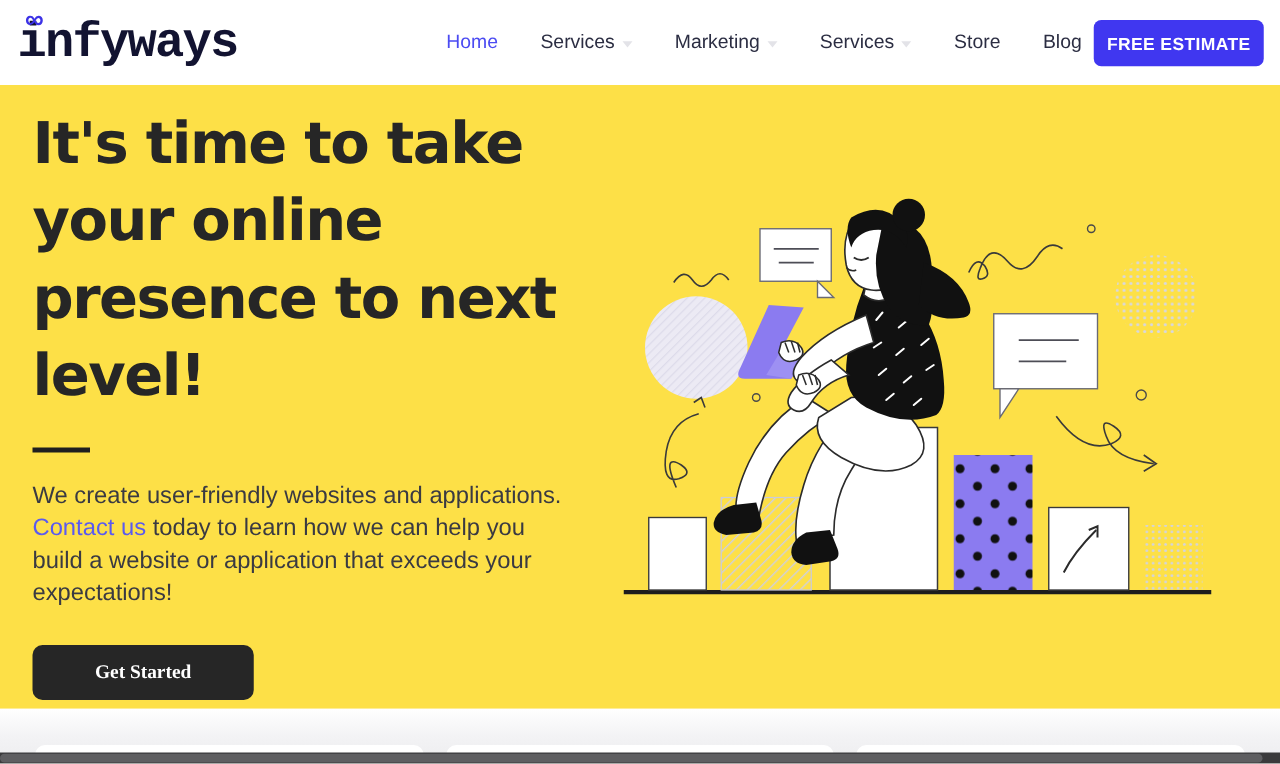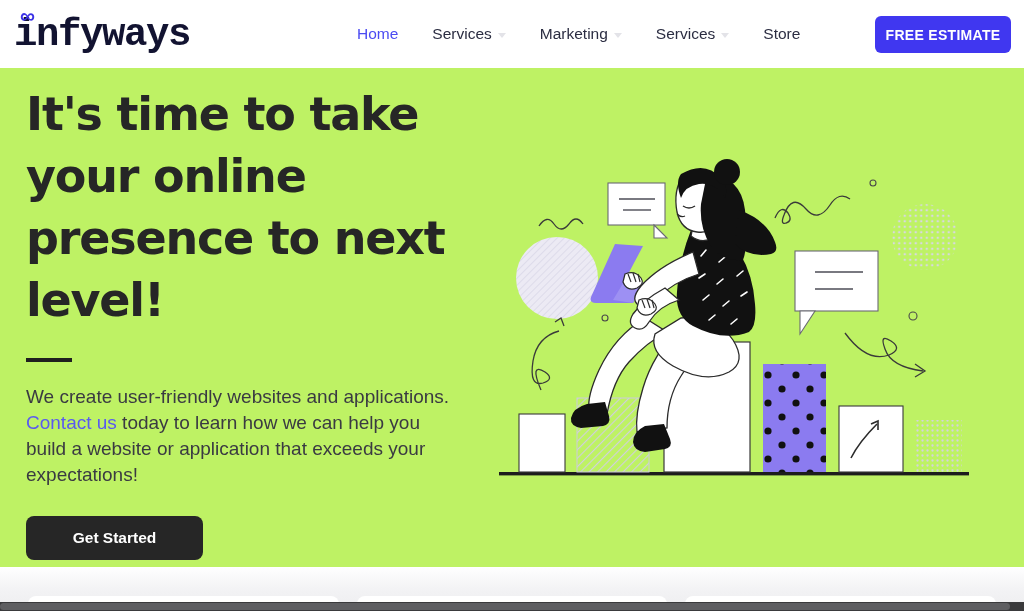--- a/index.html
+++ b/index.html
@@ -109,21 +109,21 @@
     cursor: pointer;
     font-family: "Liberation Sans", sans-serif;
   }
 
   
   .hero {
     position: absolute;
     top: 68px; left: 0;
     width: 1024px;
     height: 499px;
-    background: #bef264;
+    background: #fde047;
   }
 
   .hero-copy {
     position: absolute;
     left: 26px;
     top: 15px;
     width: 450px;
   }
 
   .hero-title {
@@ -159,21 +159,21 @@
     margin-top: 28px;
     width: 177px;
     height: 44px;
     background: #262626;
     color: #ffffff;
     border: none;
     border-radius: 8px;
     font-size: 15.5px;
     font-weight: 700;
     cursor: pointer;
-    font-family: Liberation Sans, sans-serif;
+    font-family: Liberation Serif, serif;
     text-align: center;
   }
 
   
   .hero-art {
     position: absolute;
     left: 495px;
     top: 90px;
     width: 500px;
     height: 330px;
@@ -244,20 +244,23 @@
       <a class="nav-item" href="#">
         <span>Marketing</span>
         <i class="caret"></i>
       </a>
       <a class="nav-item" href="#">
         <span>Services</span>
         <i class="caret"></i>
       </a>
       <a class="nav-item" href="#">
         <span>Store</span>
+      </a>
+      <a class="nav-item" href="#">
+        <span>Blog</span>
       </a>
     </nav>
 
     <button class="cta-estimate">FREE ESTIMATE</button>
   </header>
 
   <section class="hero">
 
     <div class="hero-copy">
       <h1 class="hero-title">It's time to take your online presence to next level!</h1>

